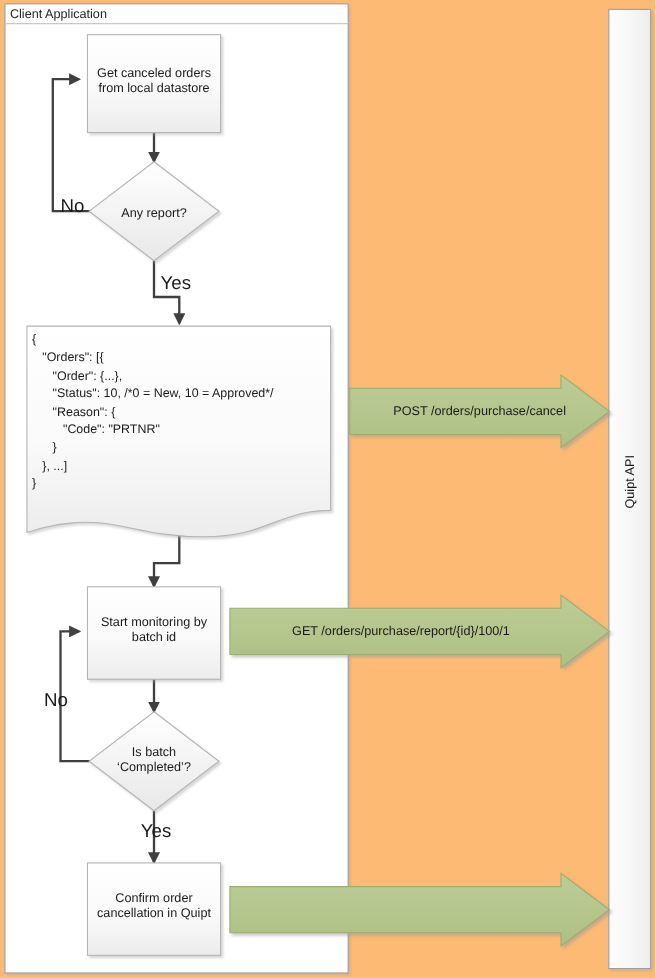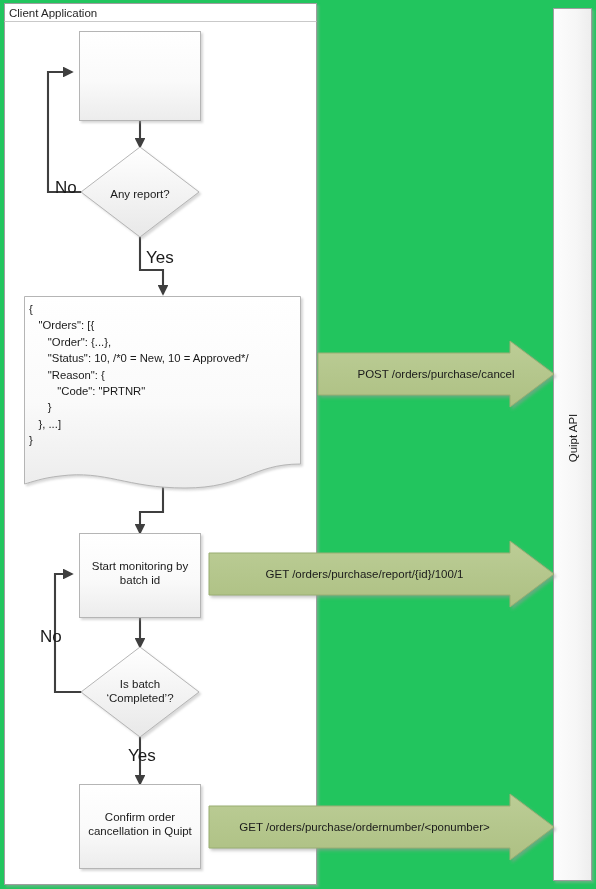--- a/index.html
+++ b/index.html
@@ -8,21 +8,21 @@
     background: #ffffff;
   }
   body {
     font-family: "Liberation Sans", sans-serif;
     -webkit-font-smoothing: antialiased;
   }
   #canvas {
     position: relative;
     width: 596px;
     height: 889px;
-    background: #22c55e;
+    background: #fdba74;
     overflow: hidden;
   }
   #svg-layer {
     position: absolute;
     left: 0;
     top: 0;
     width: 596px;
     height: 889px;
   }
 
@@ -174,20 +174,22 @@
     <g>
       <rect x="79.5" y="784.5" width="121" height="84" fill="url(#nodeGrad)" stroke="#b5b5b5" stroke-width="1" filter="url(#lightShadow)"></rect>
     </g>
 
   </svg>
 
   <div class="txt lane-title">Client Application</div>
 
   <div class="api-lane-label" style="left: 540px; top: 432px; width: 66px; text-align: center;">Quipt API</div>
 
+  <div class="txt node-label" style="left: 80px; top: 60px; width: 120px;">Get canceled orders
+from local datastore</div>
 
   <div class="txt node-label" style="left: 80px; top: 187px; width: 120px;">Any report?</div>
 
   <div class="code-block">{
    "Orders": [{
       "Order": {...},
       "Status": 10, /*0 = New, 10 = Approved*/
       "Reason": {
          "Code": "PRTNR"
       }
@@ -208,15 +210,14 @@
   <div class="txt edge-label" style="left: 146px; top: 247px;">Yes</div>
 
   <div class="txt edge-label" style="left: 40px; top: 626px;">No</div>
 
   <div class="txt edge-label" style="left: 128px; top: 745px;">Yes</div>
 
   <div class="txt arrow-label" style="left: 345px; top: 367px; width: 182px;">POST /orders/purchase/cancel</div>
 
   <div class="txt arrow-label" style="left: 219px; top: 567px; width: 291px;">GET /orders/purchase/report/{id}/100/1</div>
 
-  <div class="txt arrow-label" style="left: 219px; top: 820px; width: 291px;">GET /orders/purchase/ordernumber/&lt;ponumber&gt;</div>
 
 </div>
 
 </body></html>

